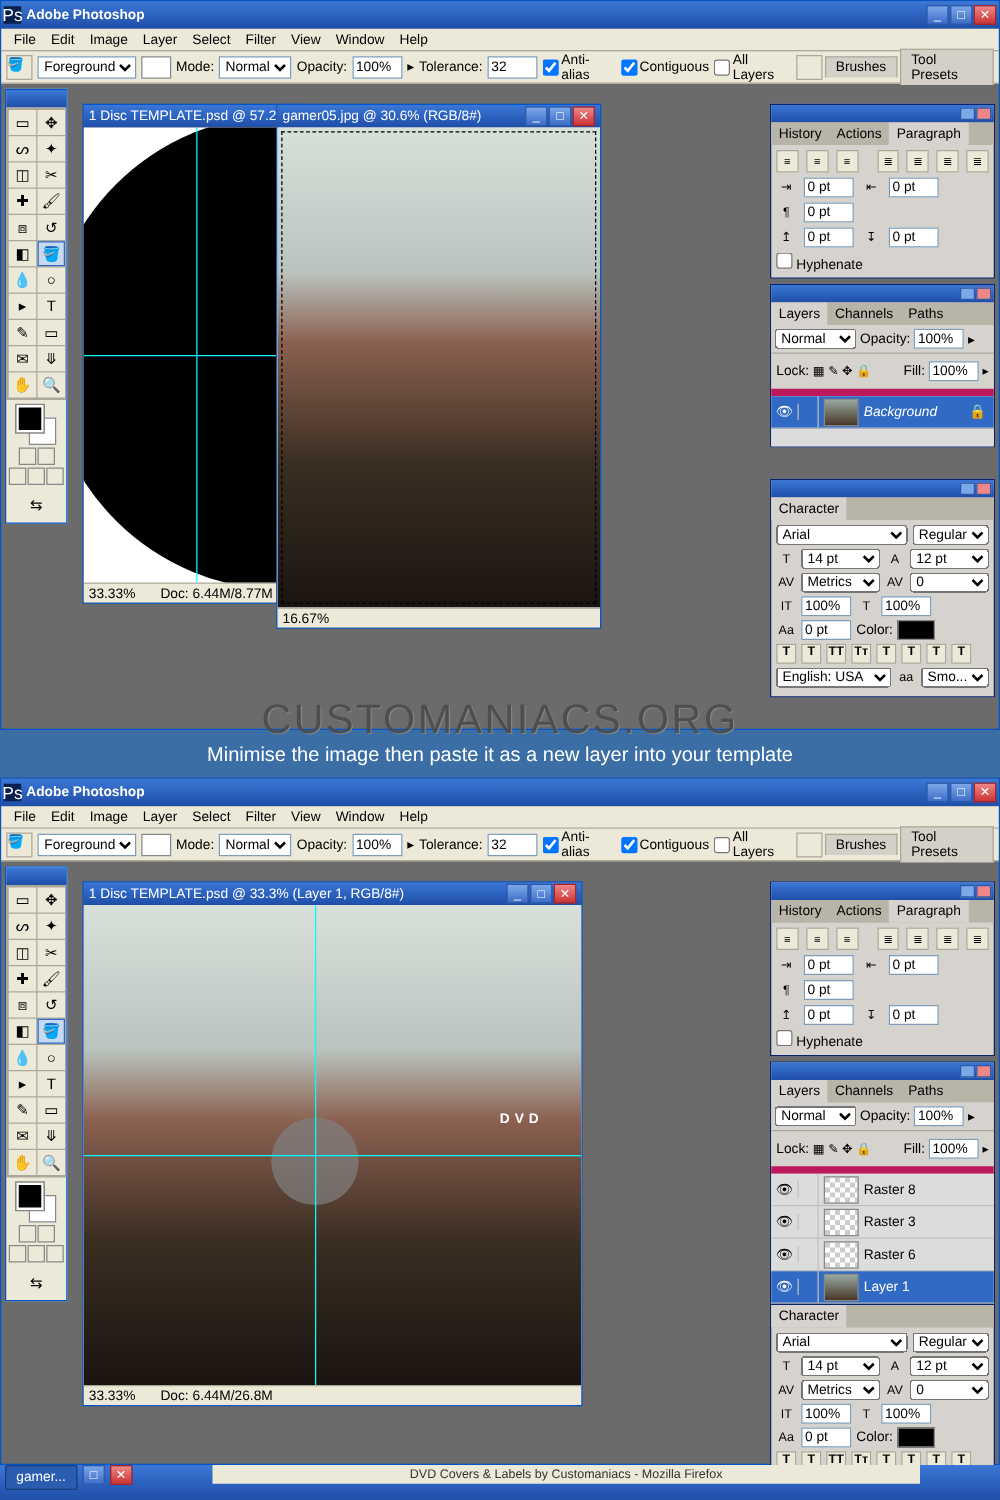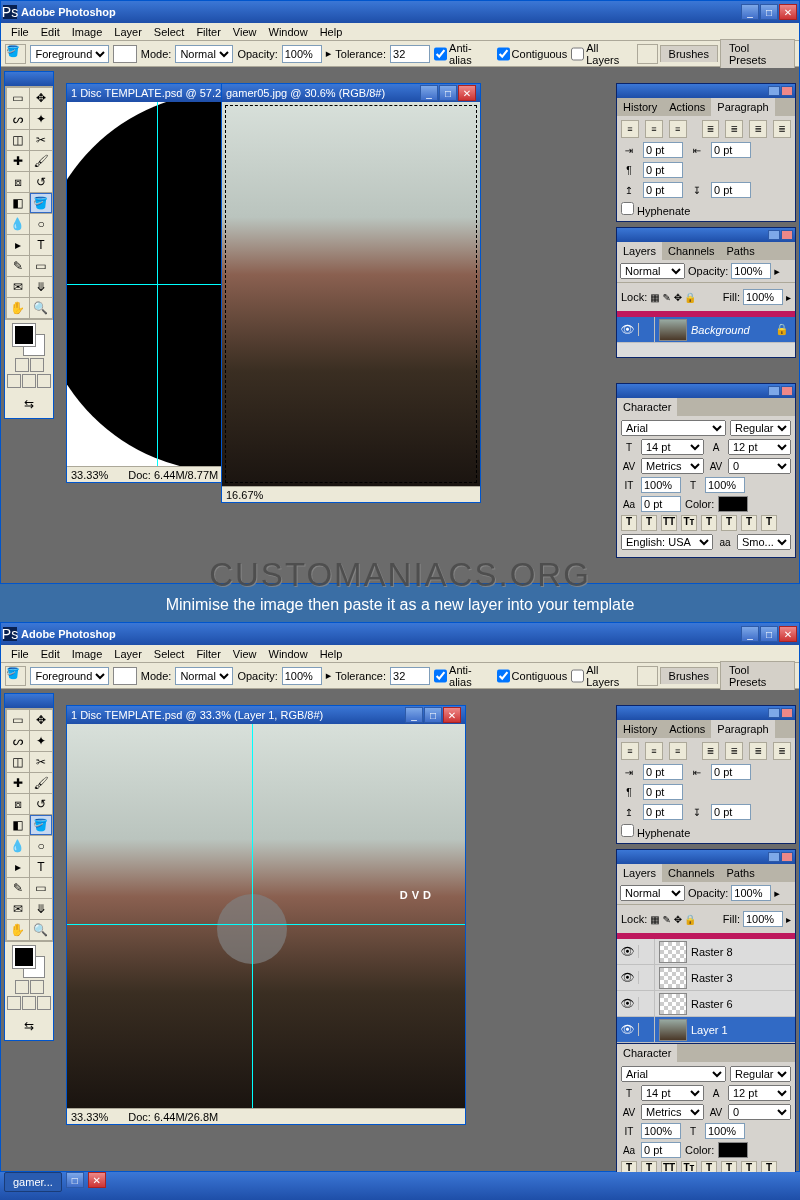--- a/index.html
+++ b/index.html
@@ -565,13 +565,14 @@
           <select style="flex:0 0 50px"><option>Smo...</option></select>
         </div>
     </div>
   </div>
 </div>
 
 <div class="taskbar">
   <div class="task-item">gamer...</div>
   <div class="winbtn">□</div>
   <div class="winbtn close">✕</div>
+  <div style="flex:1;text-align:center;color:#333;background:#ece9d8;padding:2px;margin:0 60px;font-size:10px">DVD Covers &amp; Labels by Customaniacs - Mozilla Firefox</div>
 </div>
 
 </body></html>

